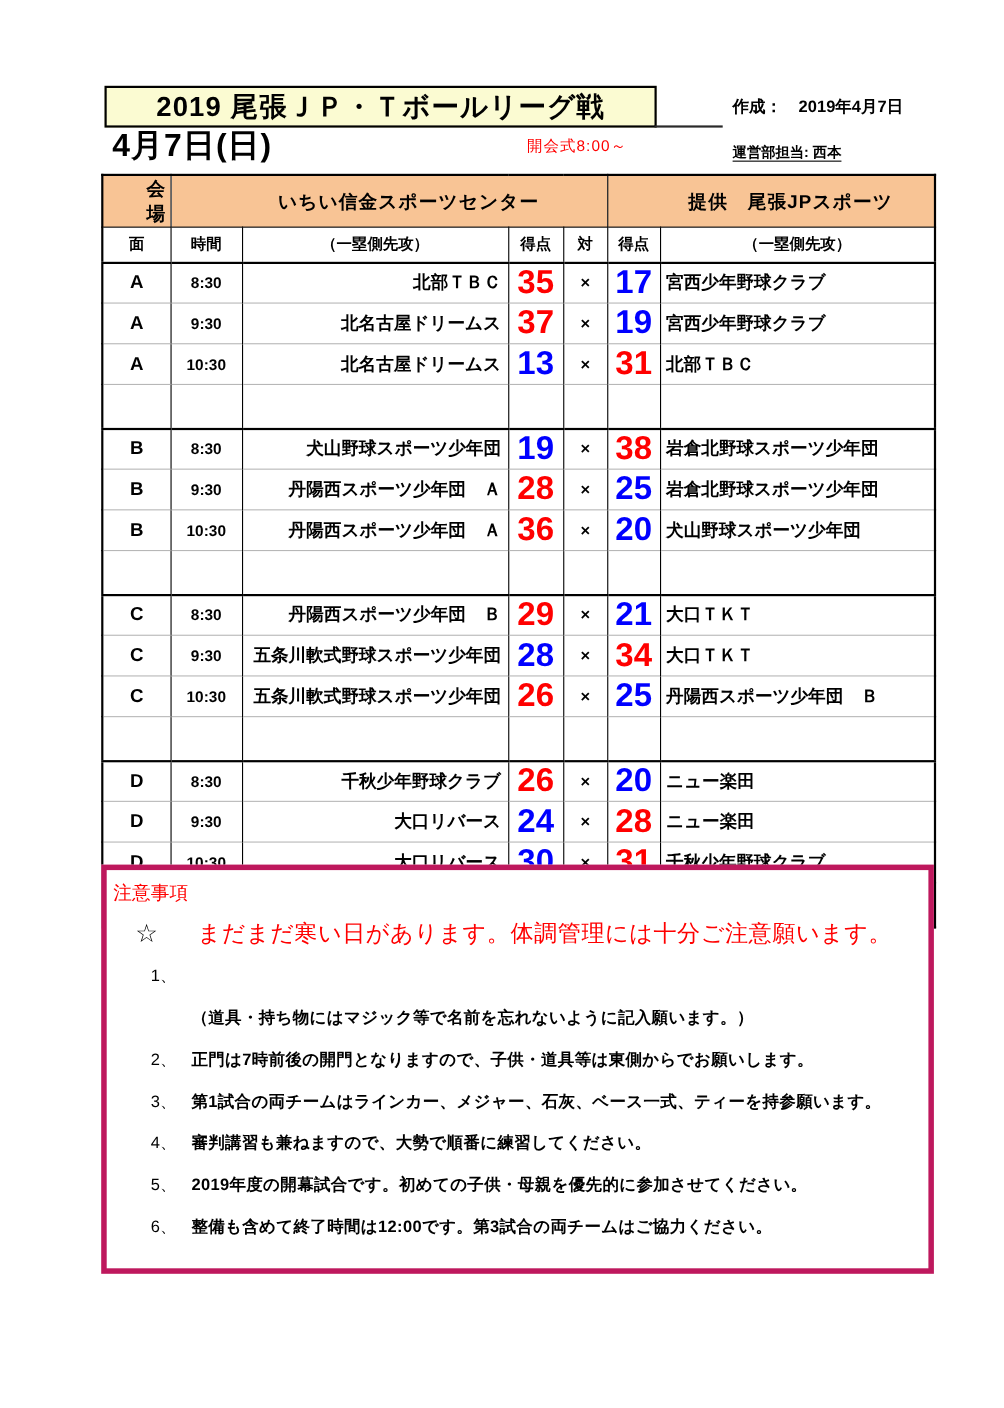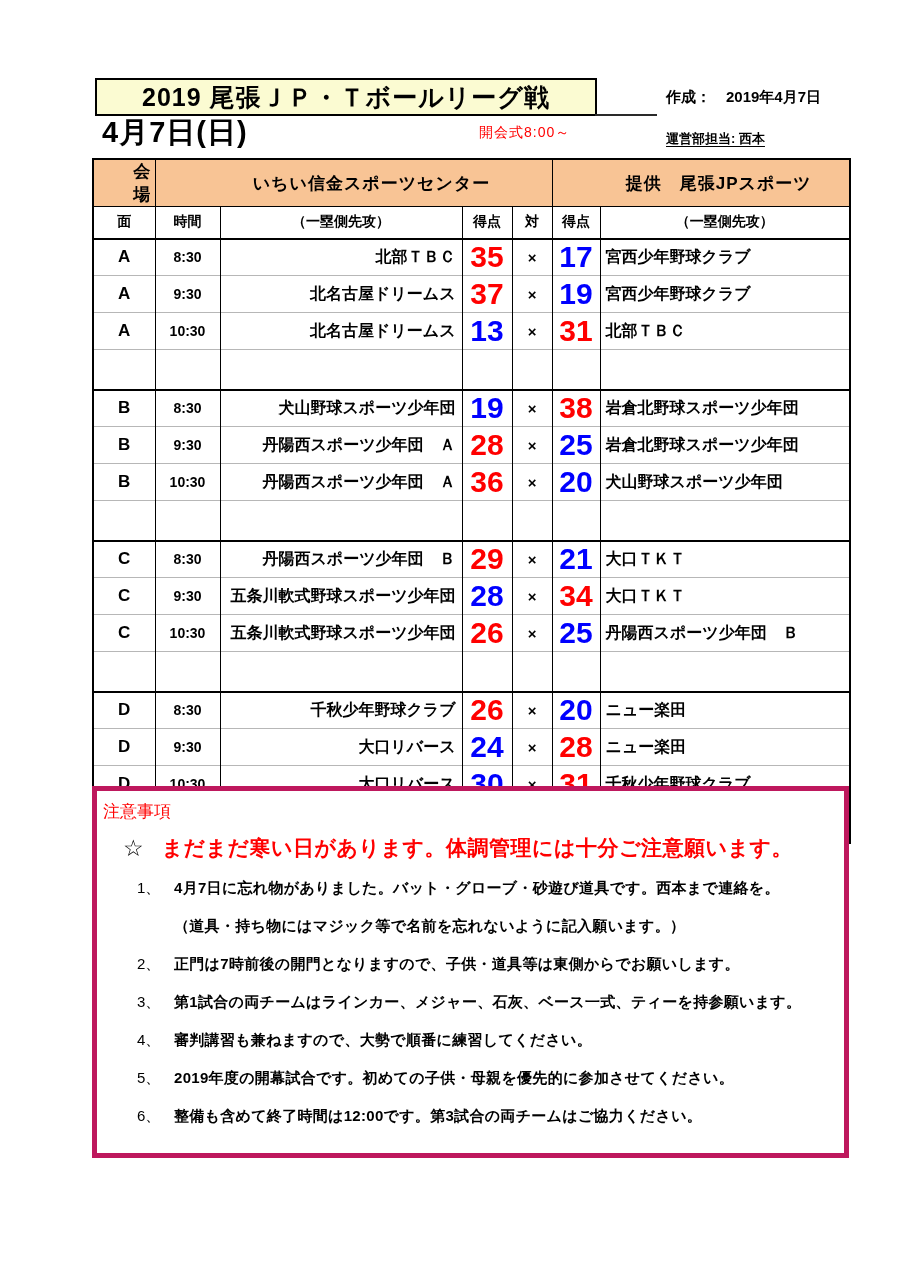--- a/index.html
+++ b/index.html
@@ -67,21 +67,21 @@
   .c-team2{ font-size:16px; font-weight:bold; text-align:left; padding-left:5px; white-space:nowrap; }
 
   
   .notes-box{
     position:absolute; left:92px; top:786px; width:757px; height:372px;
     border:5px solid #be185d; background:#fff;
   }
   .notes-heading{ margin:9px 0 0 6px; color:var(--accent-red,#f00); font-size:17px; }
   .notes-highlight{ display:flex; align-items:center; margin:11px 0 0 26px; }
   .star{ font-size:23px; line-height:26px; color:#000; }
-  .highlight-text{ margin-left:18px; color:var(--accent-red,#f00); font-weight:bold; font-size:21px; letter-spacing:0.5px; }
+  .highlight-text{ margin-left:36px; color:var(--accent-red,#f00); font-weight:normal; font-size:21px; letter-spacing:0.5px; }
   .note-item{ display:flex; margin:14px 0 0 40px; line-height:24px; }
   .note-no{ width:37px; flex:0 0 37px; font-size:15px; }
   .note-text{ font-size:15px; font-weight:bold; letter-spacing:0.3px; }
   .note-sub{ margin:14px 0 0 77px; line-height:24px; font-size:15px; font-weight:bold; letter-spacing:0.3px; }
 </style>
 </head>
 <body>
 
 <div id="page">
 
@@ -277,21 +277,20 @@
   </table>
 
   <div class="notes-box">
     <div class="notes-heading">注意事項</div>
     <div class="notes-highlight">
       <span class="star">☆</span>
       <span class="highlight-text">まだまだ寒い日があります。体調管理には十分ご注意願います。</span>
     </div>
     <div class="note-item">
       <span class="note-no">1、</span>
-      <span class="note-text">4月7日に忘れ物がありました。バット・グローブ・砂遊び道具です。西本まで連絡を。</span>
     </div>
     <div class="note-sub">（道具・持ち物にはマジック等で名前を忘れないように記入願います。）</div>
     <div class="note-item">
       <span class="note-no">2、</span>
       <span class="note-text">正門は7時前後の開門となりますので、子供・道具等は東側からでお願いします。</span>
     </div>
     <div class="note-item">
       <span class="note-no">3、</span>
       <span class="note-text">第1試合の両チームはラインカー、メジャー、石灰、ベース一式、ティーを持参願います。</span>
     </div>

